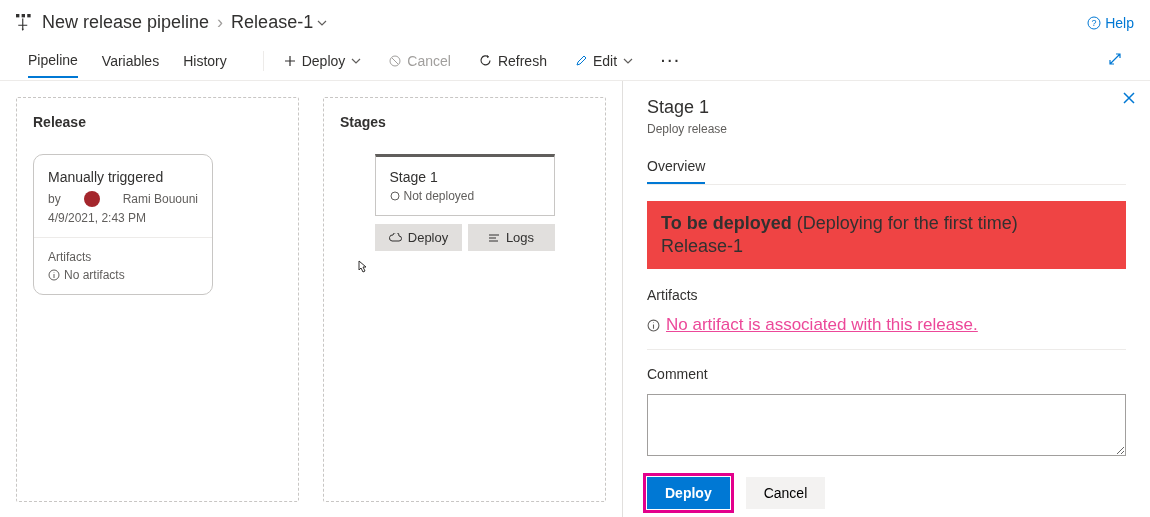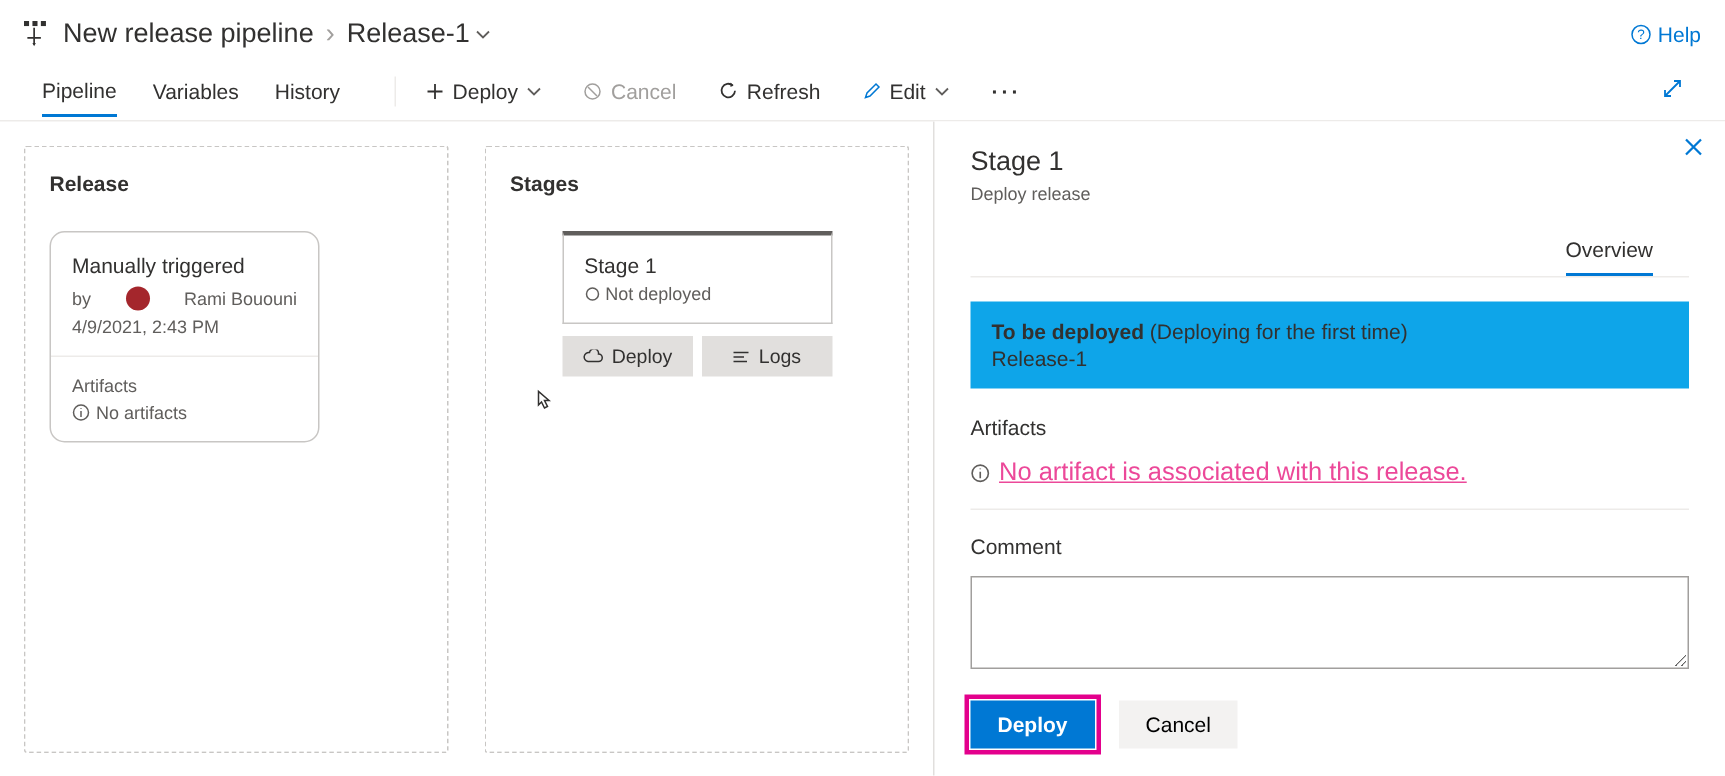--- a/index.html
+++ b/index.html
@@ -43,24 +43,24 @@
   .sc-status { font-size: 12px; color: #605e5c; display: flex; align-items: center; gap: 4px; }
   .stage-actions { display: flex; gap: 6px; margin: 8px auto 0; width: 180px; }
   .stage-btn { flex: 1; padding: 6px 8px; background: #e1dfdd; border: none; font-size: 13px; cursor: pointer; display: flex; align-items: center; justify-content: center; gap: 6px; color: #323130; }
   .pointer-cursor { position: relative; top: 8px; left: -2px; font-size: 14px; }
   .stages-inner { display: flex; justify-content: center; flex-direction: column; align-items: center; }
   
   .right-panel { width: 528px; border-left: 1px solid #e1dfdd; padding: 16px 24px; background: #fff; position: relative; }
   .close-x { position: absolute; top: 10px; right: 14px; cursor: pointer; color: #0078d4; font-size: 16px; }
   .rp-title { font-size: 18px; font-weight: 400; margin-bottom: 4px; }
   .rp-sub { font-size: 12px; color: #605e5c; margin-bottom: 16px; }
-  .rp-tabs { display: flex; border-bottom: 1px solid #edebe9; margin-bottom: 16px; justify-content: flex-end; }
+  .rp-tabs { display: flex; border-bottom: 1px solid #edebe9; margin-bottom: 16px; }
   .rp-tab { padding: 6px 0 8px; margin-right: 24px; font-size: 14px; cursor: pointer; }
   .rp-tab.active { border-bottom: 2px solid #0078d4; }
-  .banner { background: #0ea5e9; padding: 12px 14px; margin-bottom: 18px; font-size: 14px; }
+  .banner { background: #ef4444; padding: 12px 14px; margin-bottom: 18px; font-size: 18px; }
   .banner-l1 { margin-bottom: 2px; }
   .banner-l1 strong { font-weight: 600; }
   .rp-section { margin-bottom: 16px; }
   .rp-section-title { font-size: 14px; margin-bottom: 6px; border-bottom: 1px solid #edebe9; padding-bottom: 6px; }
   .rp-artifact-txt { font-size: 17px; color: #ec4899; display: flex; align-items: center; gap: 6px; padding-top: 4px; text-decoration: underline; }
   .rp-section.artifacts .rp-section-title { border-bottom: none; padding-bottom: 2px;}
   .rp-section.artifacts { border-bottom: 1px solid #edebe9; padding-bottom: 14px; }
   .comment-box { width: 100%; height: 62px; border: 1px solid #a19f9d; resize: both; padding: 6px; font-family: inherit; }
   .rp-actions { display: flex; gap: 16px; align-items: center; margin-top: 18px; }
   .primary-btn { background: #0078d4; color: #fff; border: none; padding: 8px 18px; font-size: 14px; font-weight: 600; cursor: pointer; outline: 3px solid #e3008c; outline-offset: 1px; }

